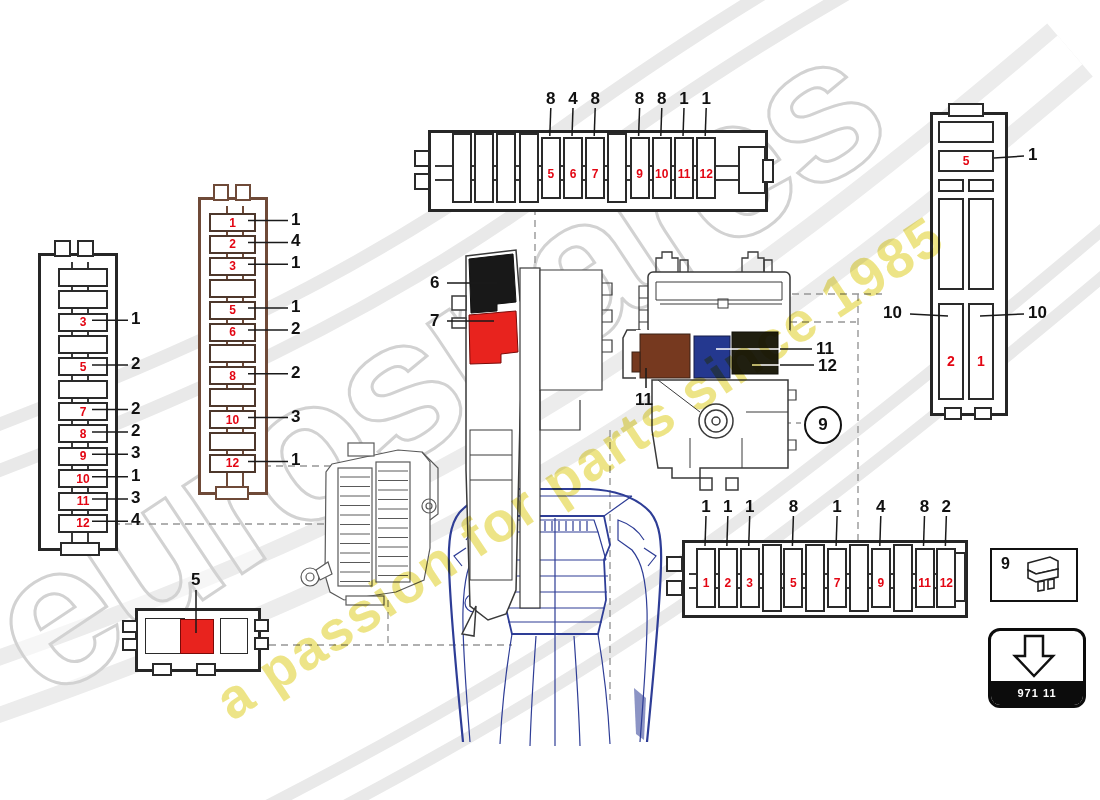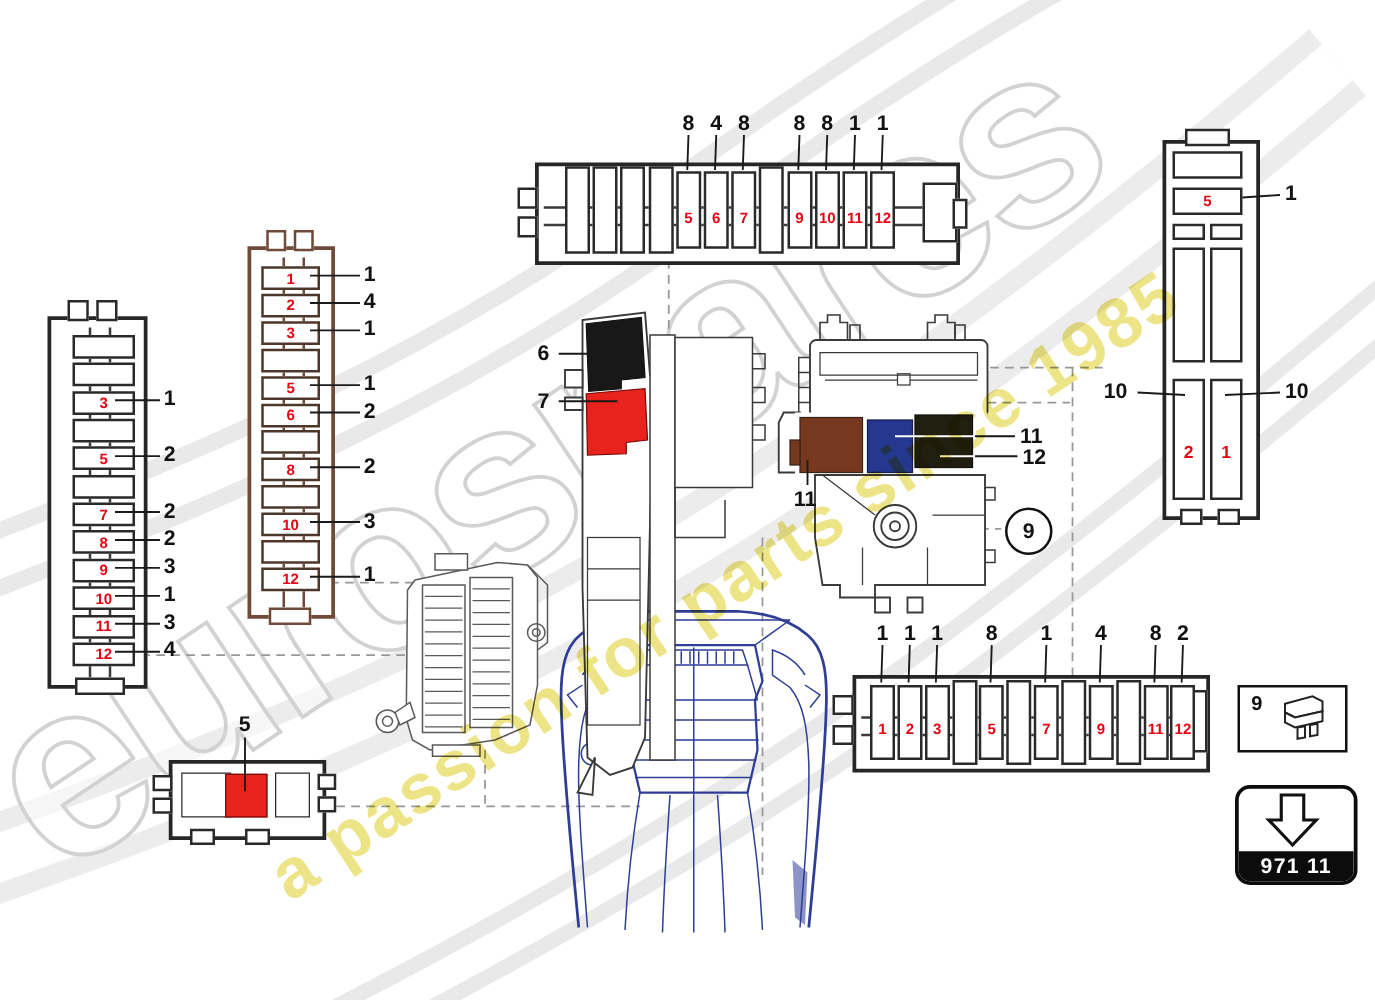--- a/index.html
+++ b/index.html
@@ -30,21 +30,21 @@
   .callout{position:absolute;font-weight:bold;font-size:17px;color:#111;line-height:18px;}
   .callout.center{width:26px;margin-left:-13px;text-align:center;}
   .circle-badge{position:absolute;left:804px;top:406px;width:34px;height:34px;border:2.5px solid #111;
           border-radius:50%;background:#fff;text-align:center;line-height:34px;
           font-weight:bold;font-size:17px;color:#111;}
   .legend-box{position:absolute;left:990px;top:548px;width:84px;height:50px;border:2.5px solid #111;background:#fff;}
   .legend-box .n{position:absolute;left:9px;top:5px;font-weight:bold;font-size:16px;color:#111;}
   .part-box{position:absolute;left:988px;top:628px;width:92px;height:74px;border:3px solid #0c0c0c;
           border-radius:12px;background:#fff;overflow:hidden;}
   .part-box .bar{position:absolute;left:0;right:0;bottom:0;height:24px;background:#0c0c0c;color:#fff;
-          font-weight:bold;font-size:17px;text-align:center;line-height:24px;letter-spacing:1px;}
+          font-weight:bold;font-size:11px;text-align:center;line-height:24px;letter-spacing:1px;}
 </style>
 </head>
 <body>
 
 <div id="canvas">
 
   <svg id="bg" viewBox="0 0 1100 800">
     <g fill="none">
       <path d="M-60,470 C180,380 360,300 540,170 C660,82 780,4 900,-60" stroke="#e9e9e9" stroke-width="56"></path>
       <path d="M-60,470 C180,380 360,300 540,170 C660,82 780,4 900,-60" stroke="#ffffff" stroke-width="30"></path>

